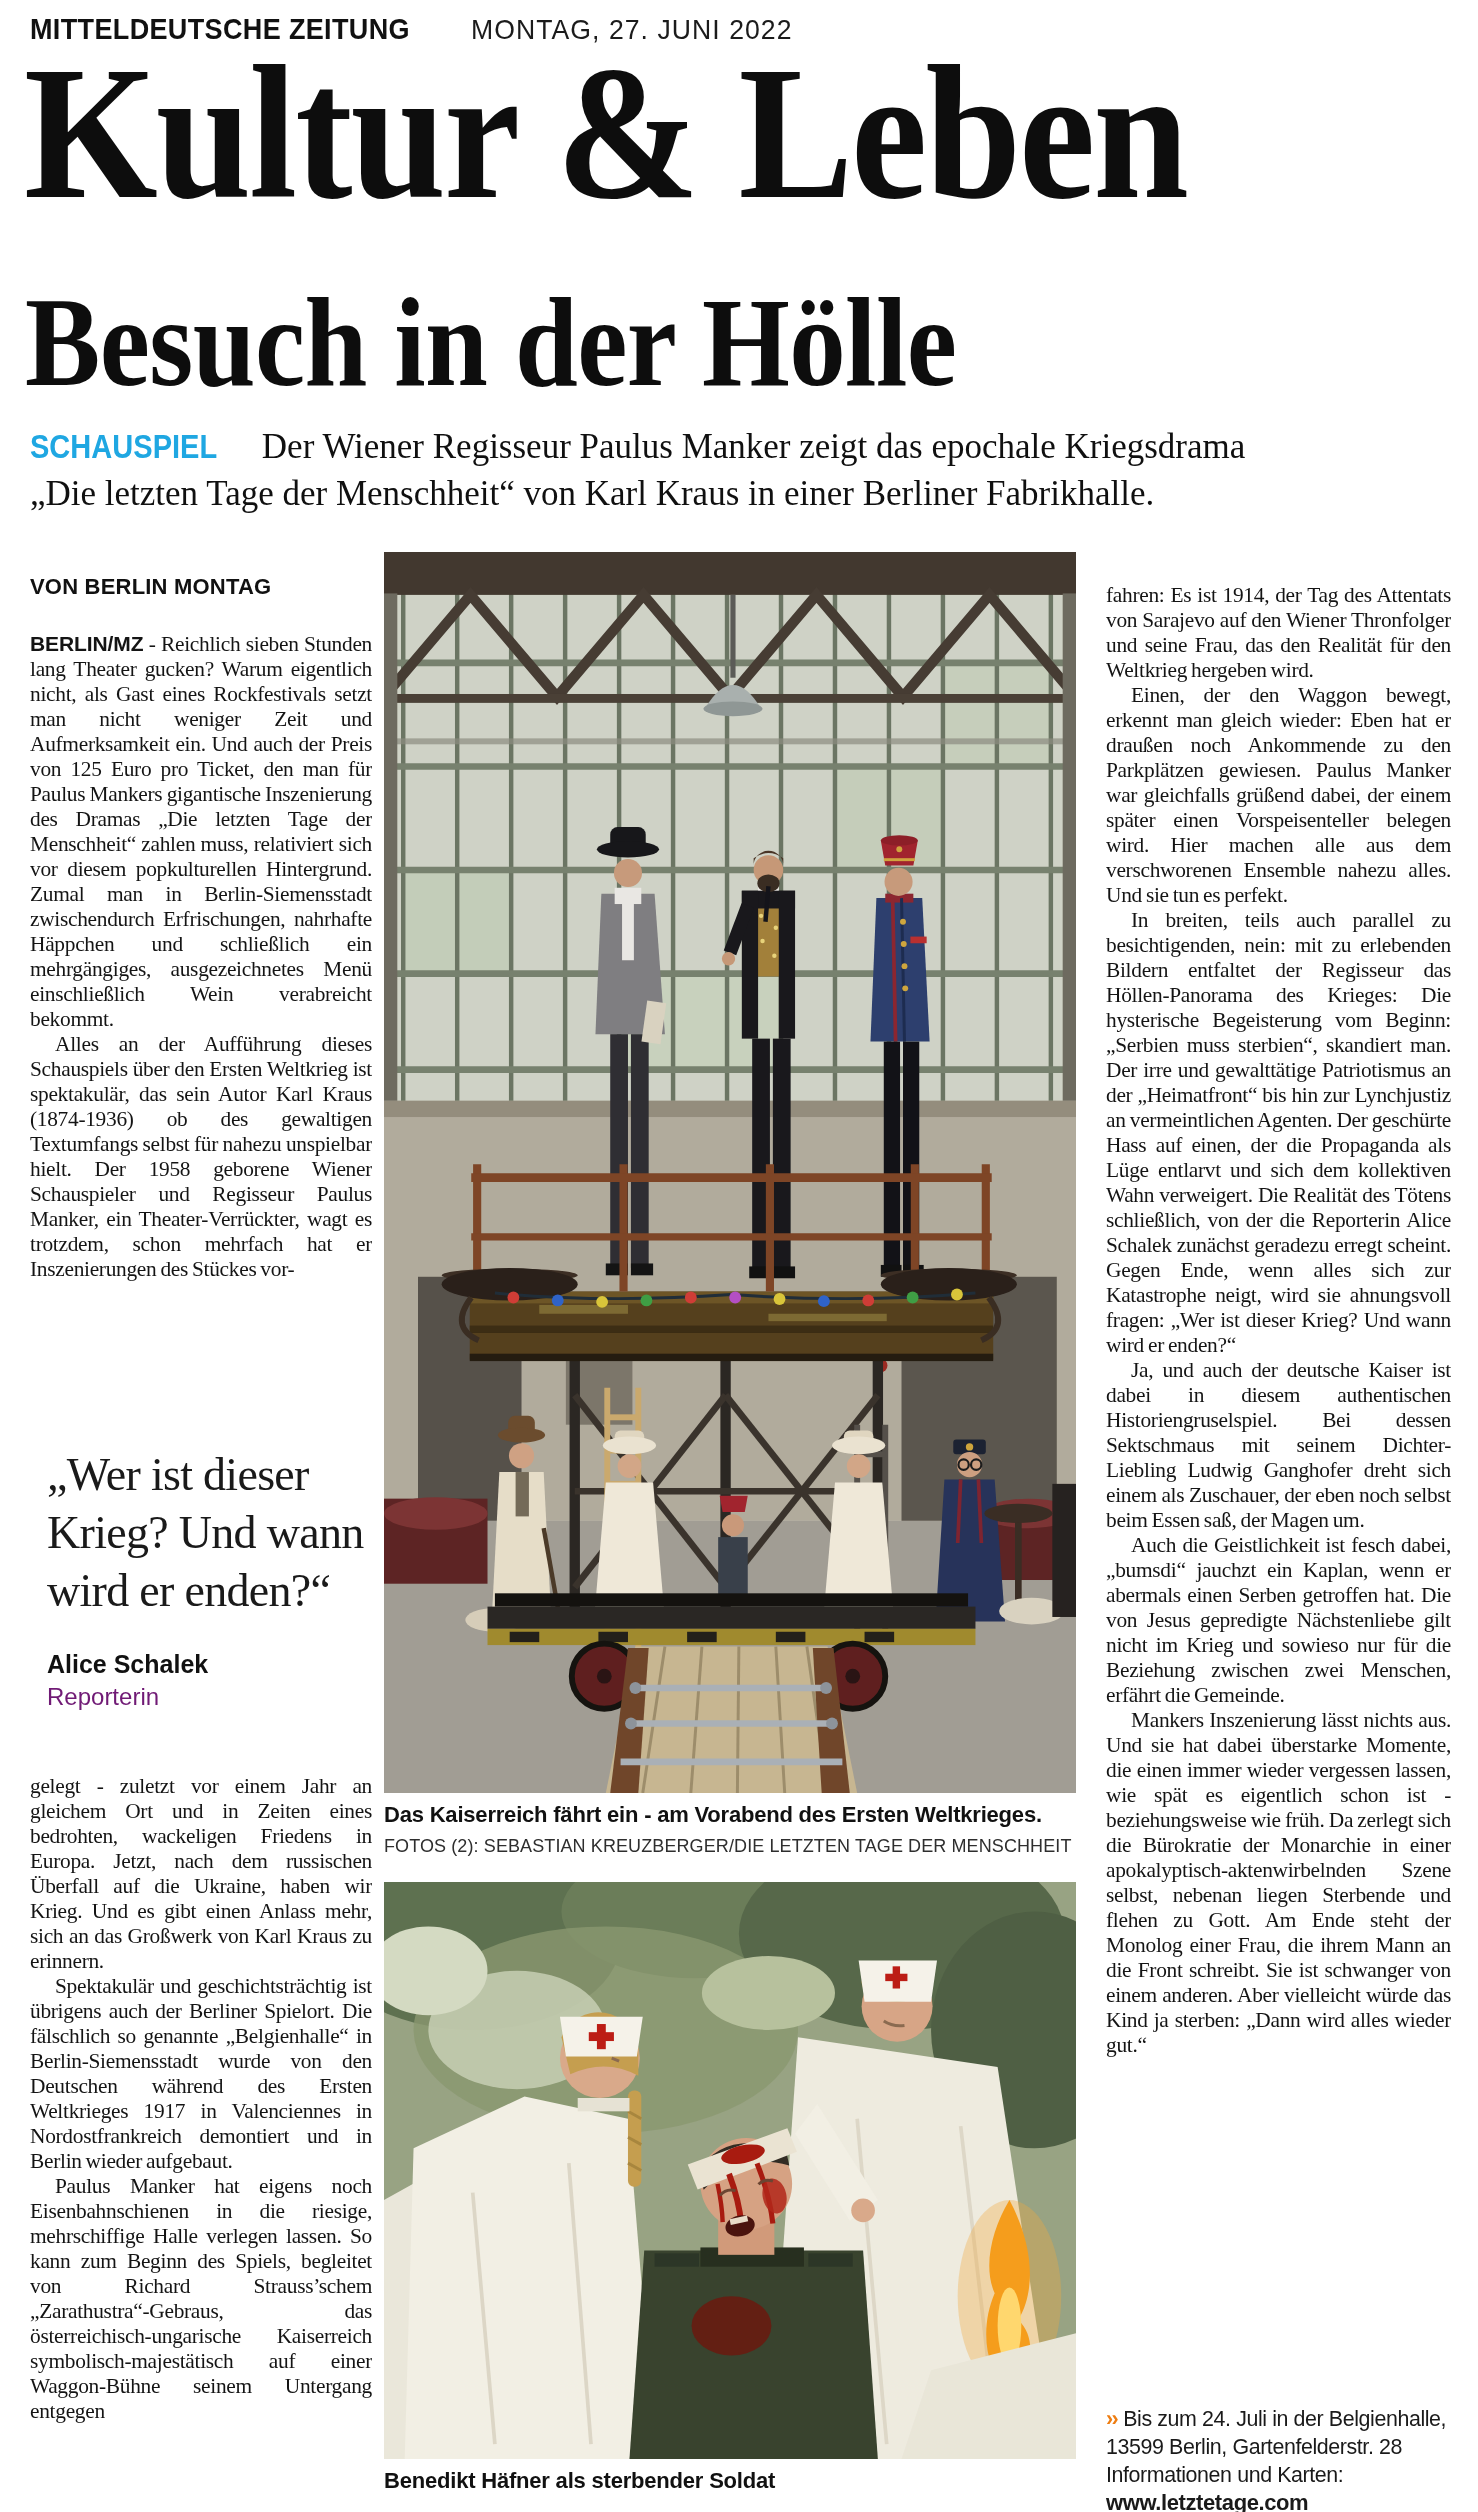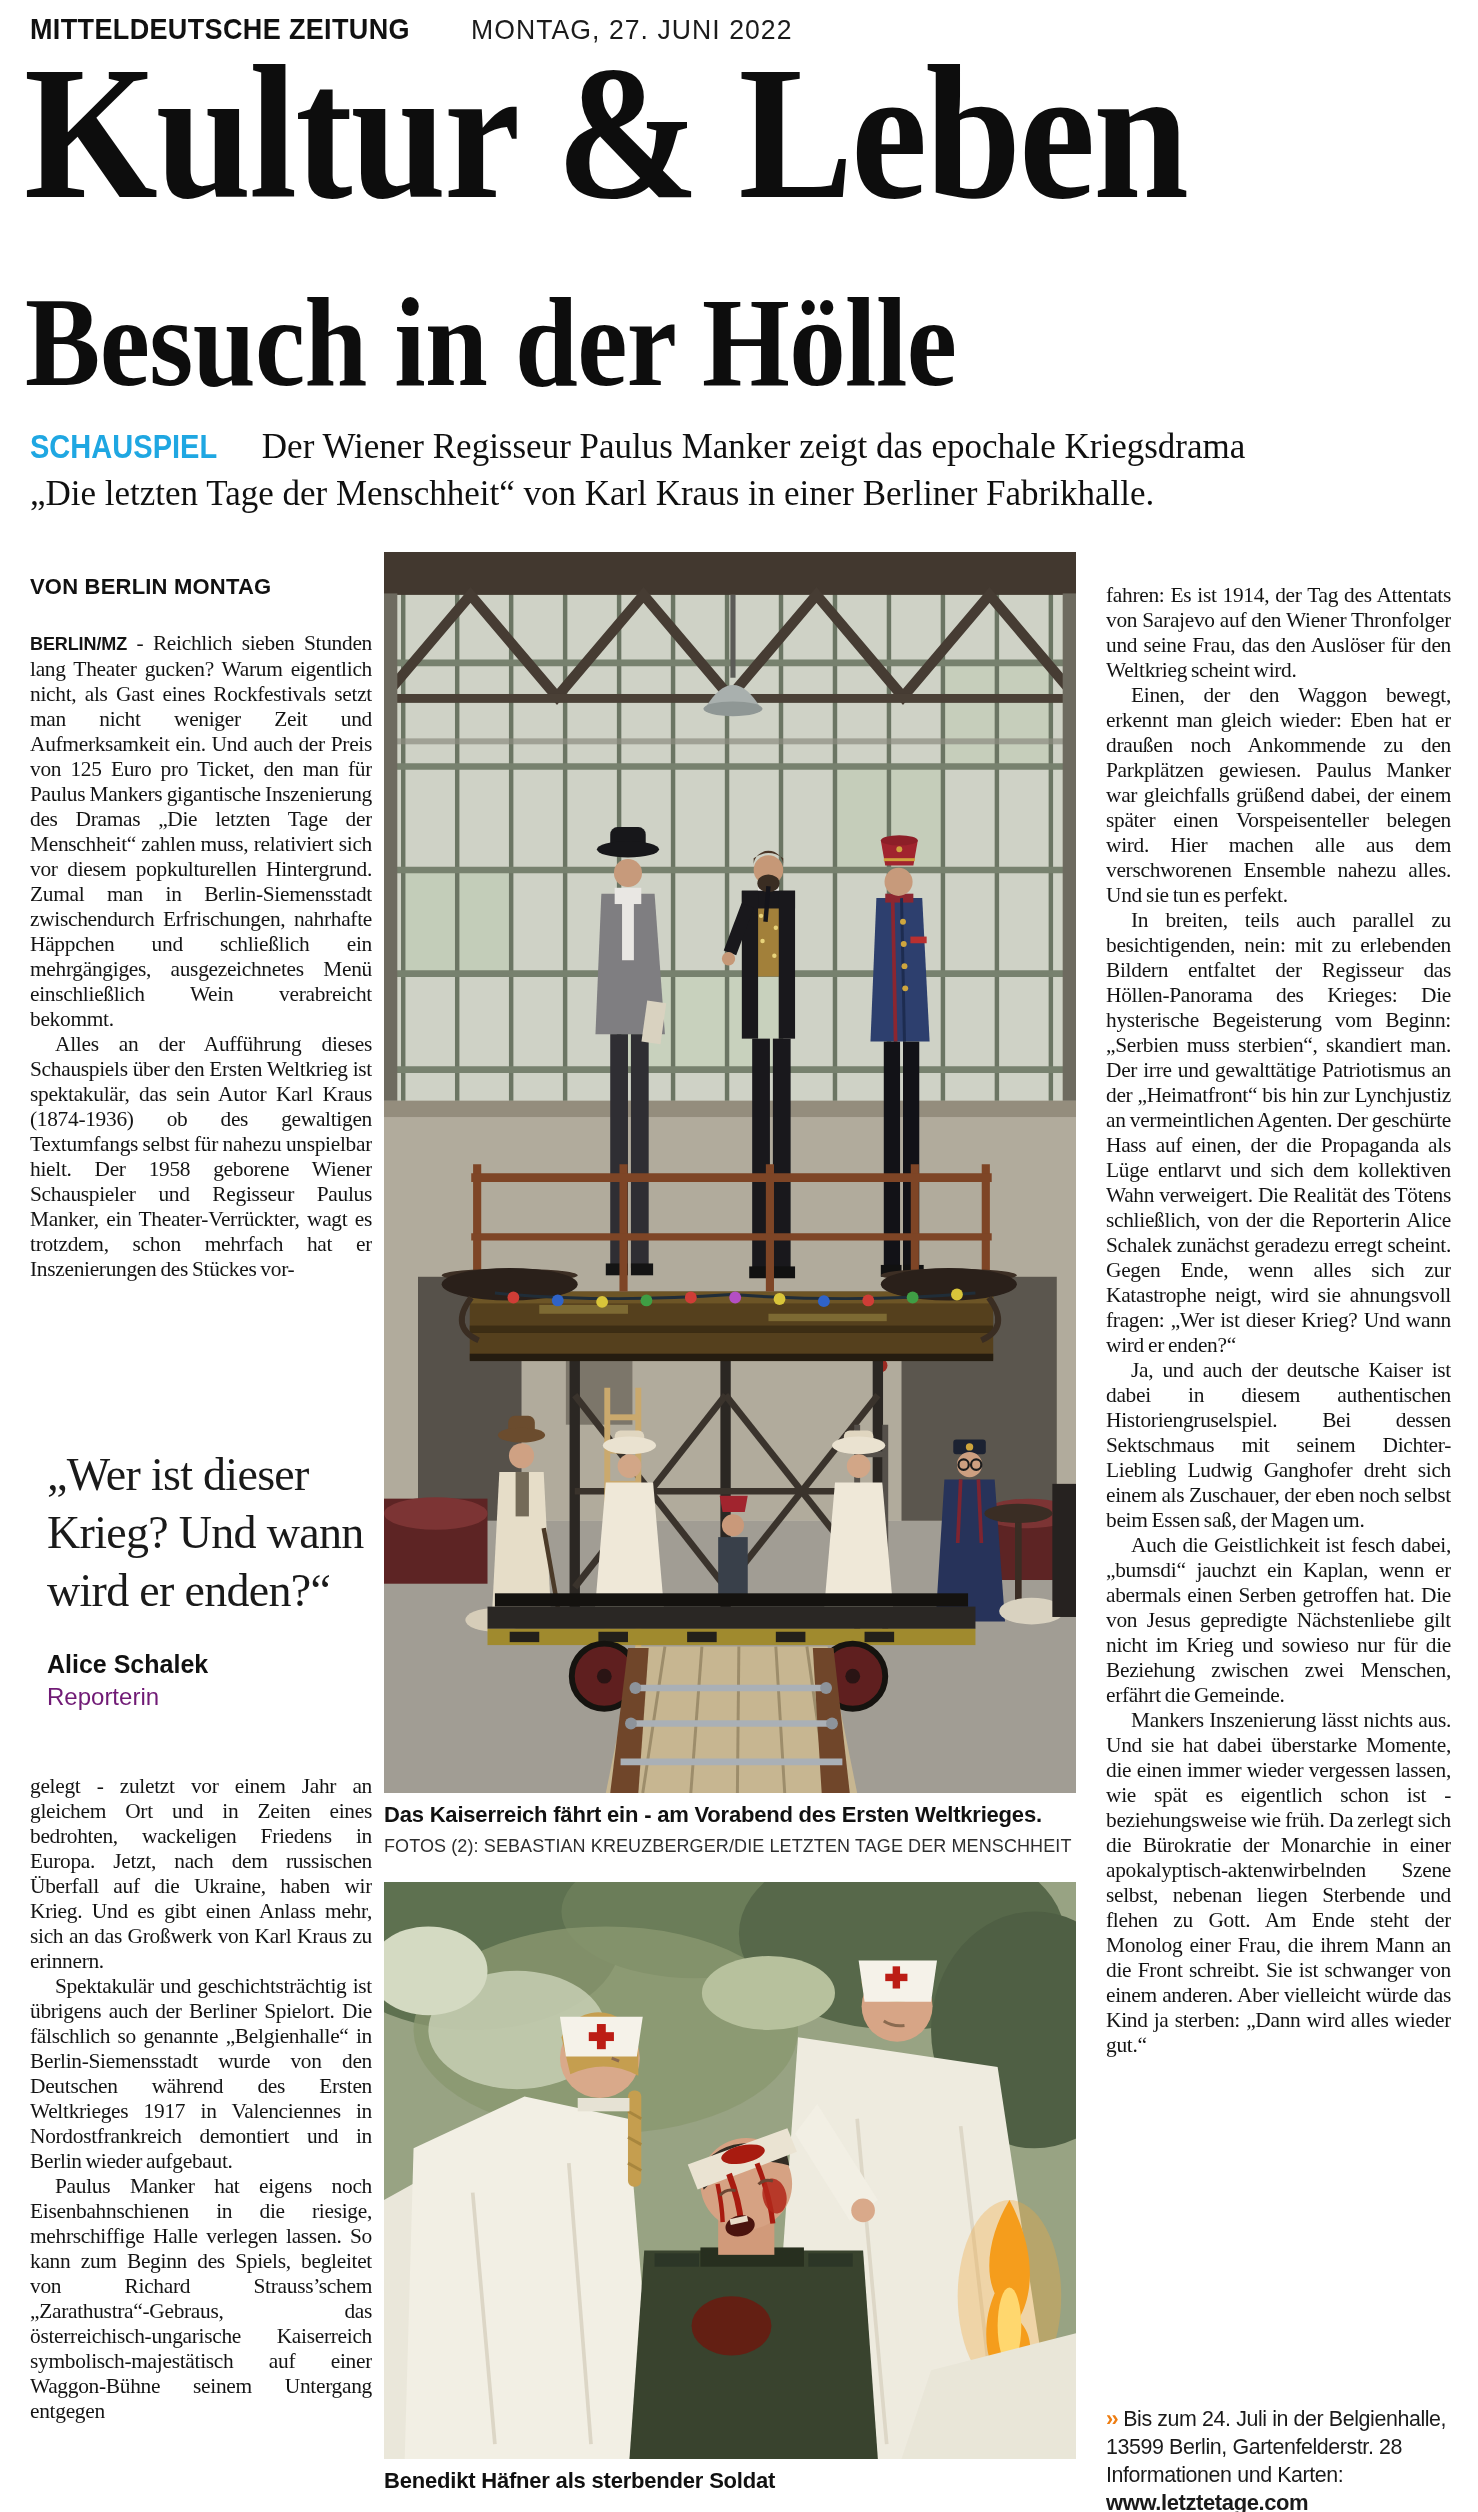--- a/index.html
+++ b/index.html
@@ -28,21 +28,21 @@
   
   .byline{top:574px;left:30px;font-family:"Liberation Sans",sans-serif;font-weight:700;
           font-size:22px;letter-spacing:0.2px;color:#111;}
   .body-col{font-size:21.4px;line-height:25px;text-align:justify;letter-spacing:-0.3px;
             word-spacing:-1.1px;overflow:hidden;}
   .body-col p{margin:0;}
   .body-col p + p{text-indent:25px;}
   .left-1{top:631px;left:30px;width:342px;height:813px;}
   .left-2{top:1774px;left:30px;width:342px;height:733px;}
   .right-col{top:583px;left:1106px;width:345px;height:1805px;}
-  .dateline{font-family:"Liberation Sans",sans-serif;font-weight:700;font-size:18px;letter-spacing:-0.1px;}
+  .dateline{font-family:"Liberation Sans",sans-serif;font-weight:700;font-size:21px;letter-spacing:-0.1px;}
 
   
   .pullquote{top:1446px;left:47px;width:327px;}
   .pq-text{font-size:46px;line-height:58px;letter-spacing:-0.7px;color:#1a1a1a;}
   .pq-name{margin-top:30px;font-family:"Liberation Sans",sans-serif;font-weight:700;font-size:25px;color:#111;}
   .pq-role{margin-top:4.4px;font-family:"Liberation Sans",sans-serif;font-weight:400;font-size:24px;color:#701a75;}
 
   
   .photo{background:#d8d8d0;}
   .photo svg{display:block;width:100%;height:100%;}
@@ -455,21 +455,21 @@
         <ellipse cx="846" cy="600" rx="16" ry="52" fill="#ffd76e"></ellipse>
         <line x1="846" y1="690" x2="862" y2="780" stroke="#3c352c" stroke-width="10"></line>
       </g>
       <polygon points="740,660 936,610 936,780 700,780" fill="#e9e6d8"></polygon>
     </svg>
   </figure>
 
   <div class="abs caption cap2">Benedikt Häfner als sterbender Soldat</div>
 
   <div class="abs body-col right-col">
-    <p>fahren: Es ist 1914, der Tag des Attentats von Sarajevo auf den Wiener Thronfolger und seine Frau, das den Auslöser für den Weltkrieg scheint wird.</p>
+    <p>fahren: Es ist 1914, der Tag des Attentats von Sarajevo auf den Wiener Thronfolger und seine Frau, das den Realität für den Weltkrieg hergeben wird.</p>
     <p>Einen, der den Waggon bewegt, erkennt man gleich wieder: Eben hat er draußen noch Ankommende zu den Parkplätzen gewiesen. Paulus Manker war gleichfalls grüßend dabei, der einem später einen Vorspeisenteller belegen wird. Hier machen alle aus dem verschworenen Ensemble nahezu alles. Und sie tun es perfekt.</p>
     <p>In breiten, teils auch parallel zu besichtigenden, nein: mit zu erlebenden Bildern entfaltet der Regisseur das Höllen-Panorama des Krieges: Die hysterische Begeisterung vom Beginn: „Serbien muss sterbien“, skandiert man. Der irre und gewalttätige Patriotismus an der „Heimatfront“ bis hin zur Lynchjustiz an vermeintlichen Agenten. Der geschürte Hass auf einen, der die Propaganda als Lüge entlarvt und sich dem kollektiven Wahn verweigert. Die Realität des Tötens schließlich, von der die Reporterin Alice Schalek zunächst geradezu erregt scheint. Gegen Ende, wenn alles sich zur Katastrophe neigt, wird sie ahnungsvoll fragen: „Wer ist dieser Krieg? Und wann wird er enden?“</p>
     <p>Ja, und auch der deutsche Kaiser ist dabei in diesem authentischen Historiengruselspiel. Bei dessen Sektschmaus mit seinem Dichter-Liebling Ludwig Ganghofer dreht sich einem als Zuschauer, der eben noch selbst beim Essen saß, der Magen um.</p>
     <p>Auch die Geistlichkeit ist fesch dabei, „bumsdi“ jauchzt ein Kaplan, wenn er abermals einen Serben getroffen hat. Die von Jesus gepredigte Nächstenliebe gilt nicht im Krieg und sowieso nur für die Beziehung zwischen zwei Menschen, erfährt die Gemeinde.</p>
     <p>Mankers Inszenierung lässt nichts aus. Und sie hat dabei überstarke Momente, die einen immer wieder vergessen lassen, wie spät es eigentlich schon ist - beziehungsweise wie früh. Da zerlegt sich die Bürokratie der Monarchie in einer apokalyptisch-aktenwirbelnden Szene selbst, nebenan liegen Sterbende und flehen zu Gott. Am Ende steht der Monolog einer Frau, die ihrem Mann an die Front schreibt. Sie ist schwanger von einem anderen. Aber vielleicht würde das Kind ja sterben: „Dann wird alles wieder gut.“</p>
   </div>
 
   <div class="abs infobox">
     <span class="info-arrow">››</span><span>Bis zum 24. Juli in der Belgienhalle,</span><br>
     <span>13599 Berlin, Gartenfelderstr. 28</span><br>

